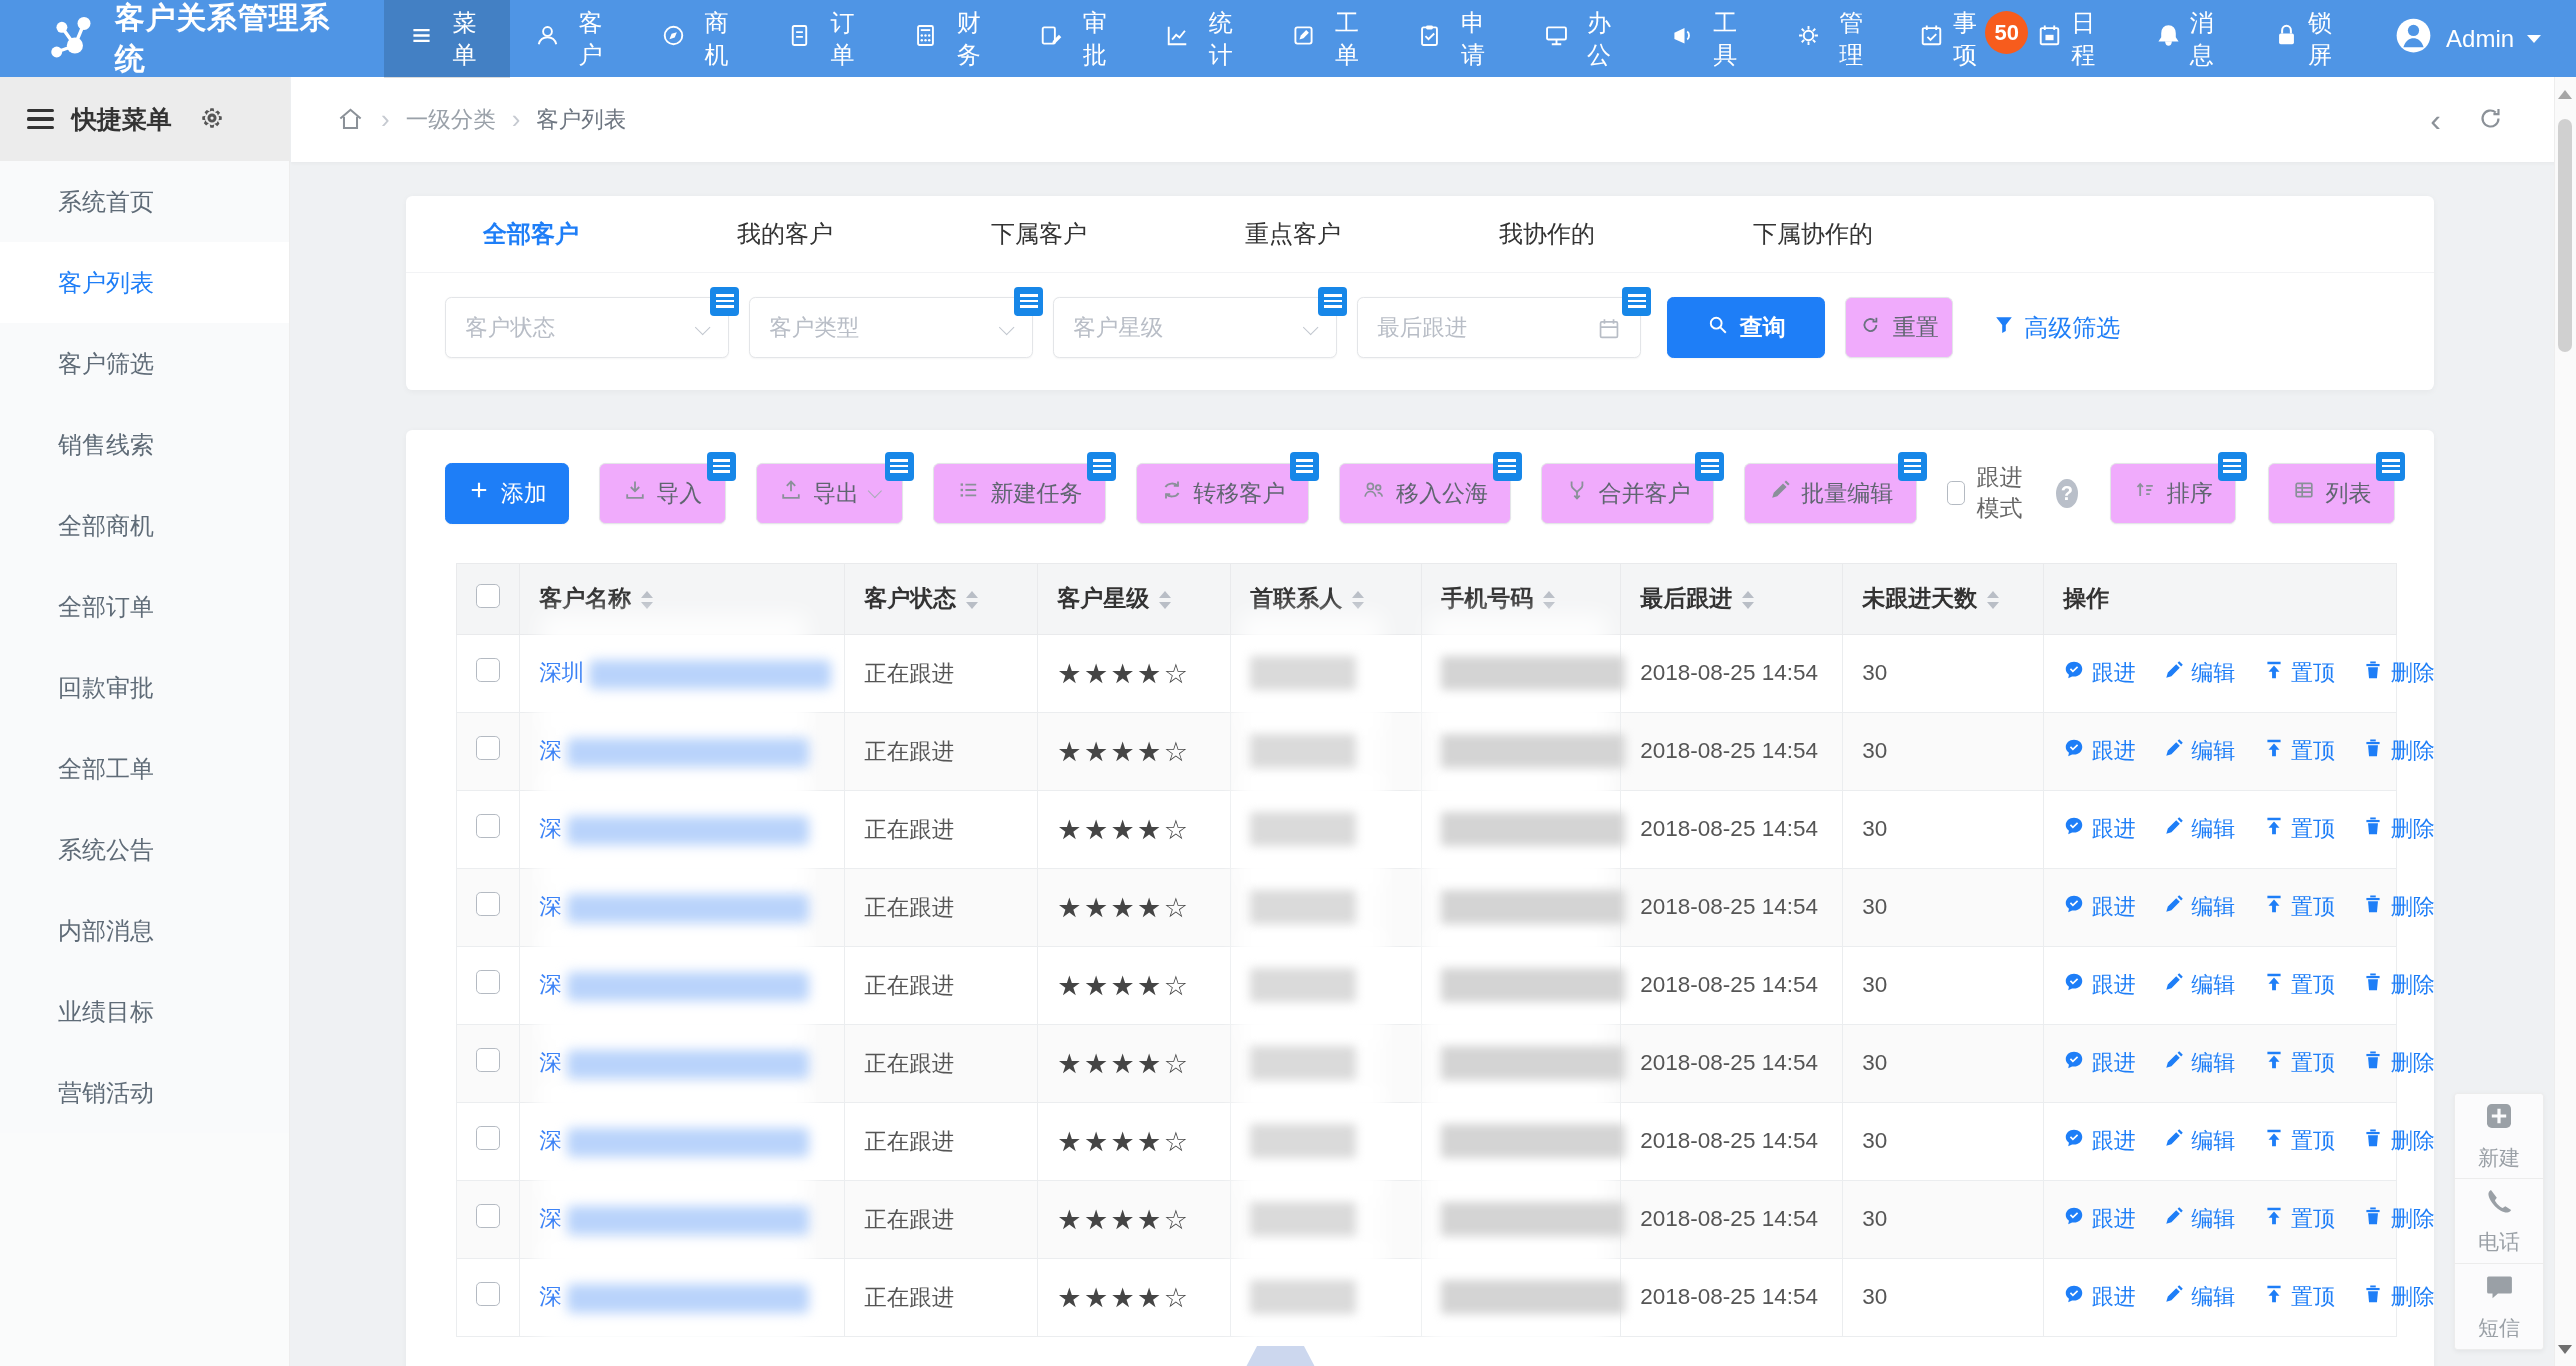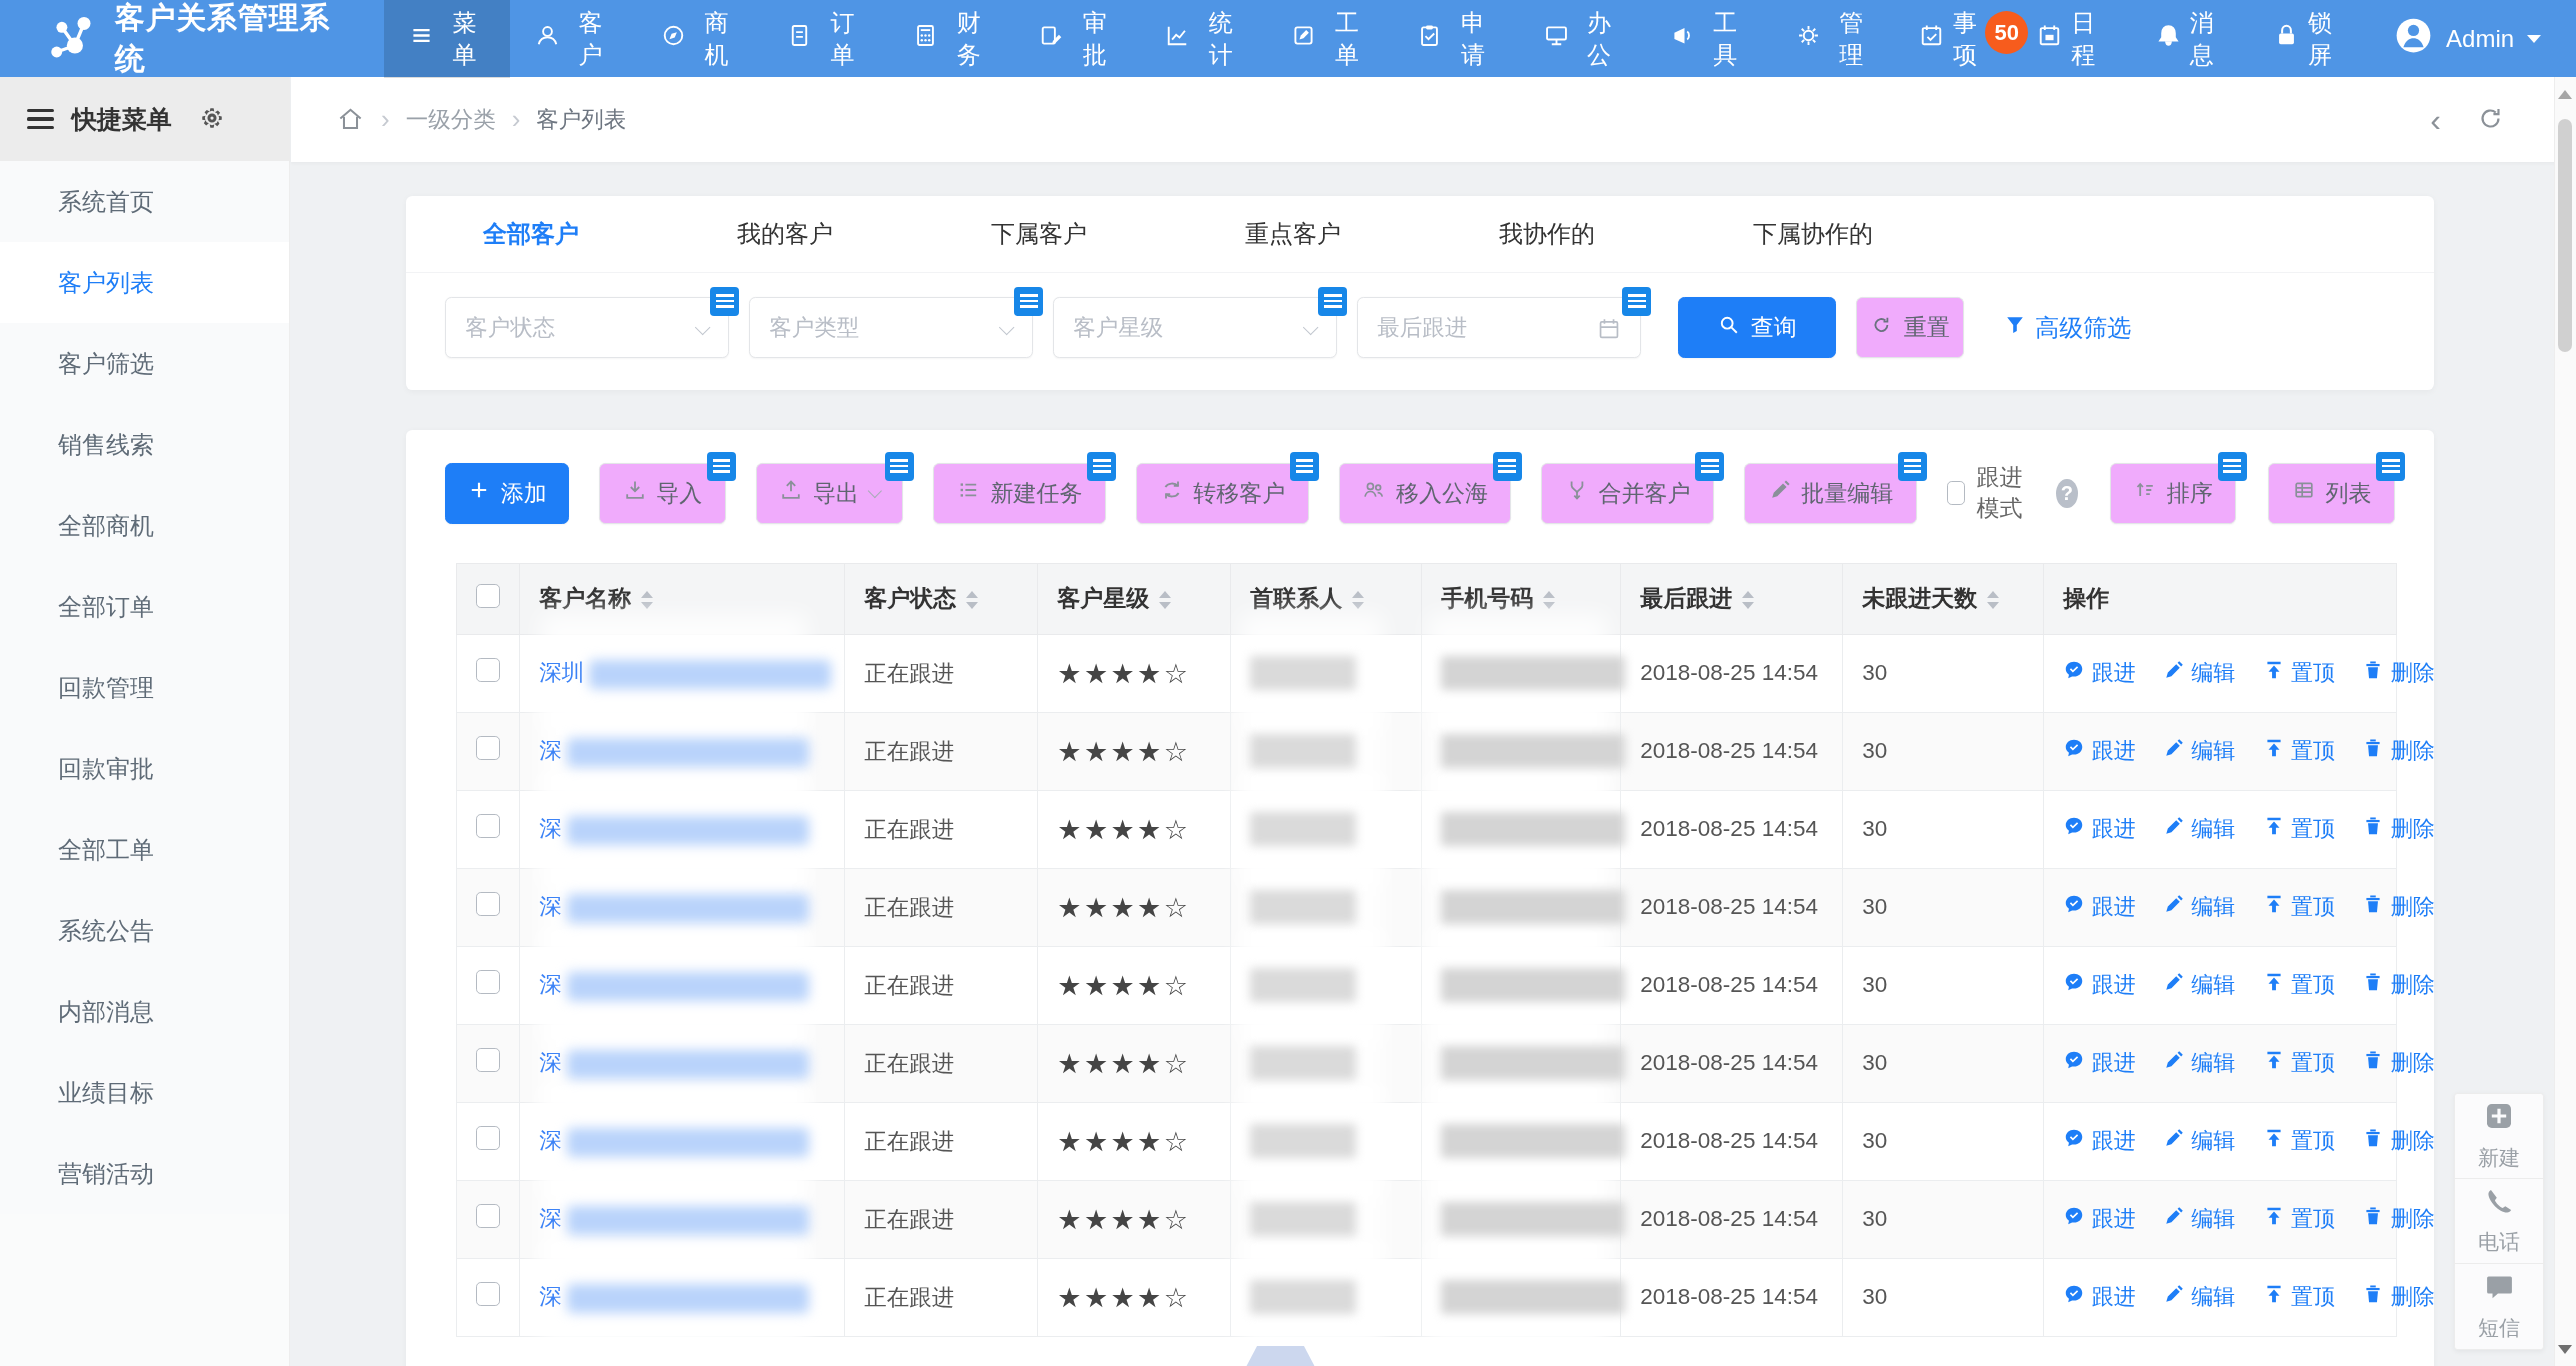--- a/index.html
+++ b/index.html
@@ -283,21 +283,20 @@
       <li class="sb-item active"><span>客户列表</span></li>
 
       <li class="sb-item"><span>客户筛选</span></li>
 
       <li class="sb-item"><span>销售线索</span></li>
 
       <li class="sb-item"><span>全部商机</span></li>
 
       <li class="sb-item"><span>全部订单</span></li>
 
-      <li class="sb-item"><span>回款管理</span></li>
 
       <li class="sb-item"><span>回款审批</span></li>
 
 
       <li class="sb-item"><span>全部工单</span></li>
 
       <li class="sb-item"><span>系统公告</span></li>
 
       <li class="sb-item"><span>内部消息</span></li>
 
@@ -361,21 +360,21 @@
         <span class="corner-badge"></span>
       </span>
       <span class="control w-sel">
         <span class="ph">最后跟进</span>
         <span style="position:absolute;right:17.7px;top:17.7px;"><svg width="26" height="26" viewBox="0 0 40 40" stroke="#b8bdc6" stroke-width="2.6" fill="none">
               <rect x="7" y="9" width="26" height="24" rx="2"></rect>
               <path d="M13 5v7M27 5v7M7 17h26"></path>
             </svg></span>
         <span class="corner-badge"></span>
       </span>
-      <button class="btn btn-primary" style="width:158px;margin-left:17px;">
+      <button class="btn btn-primary" style="width:158px;margin-left:6px;font-weight:bold;">
         <span><svg class="ic" viewBox="0 0 40 40" stroke="#fff" stroke-width="3.2" fill="none">
               <circle cx="17" cy="17" r="9"></circle>
               <path d="M24 24l9 9"></path>
             </svg></span>
         <span>查询</span>
       </button>
       <button class="btn" style="width:108px;">
         <span><svg class="ic" viewBox="0 0 40 40" stroke="#6b7280" stroke-width="3" fill="none">
               <path d="M29 20a10 10 0 1 1-3.4-7.5"></path>
               <path d="M29 8v6.5h-6.5"></path>

